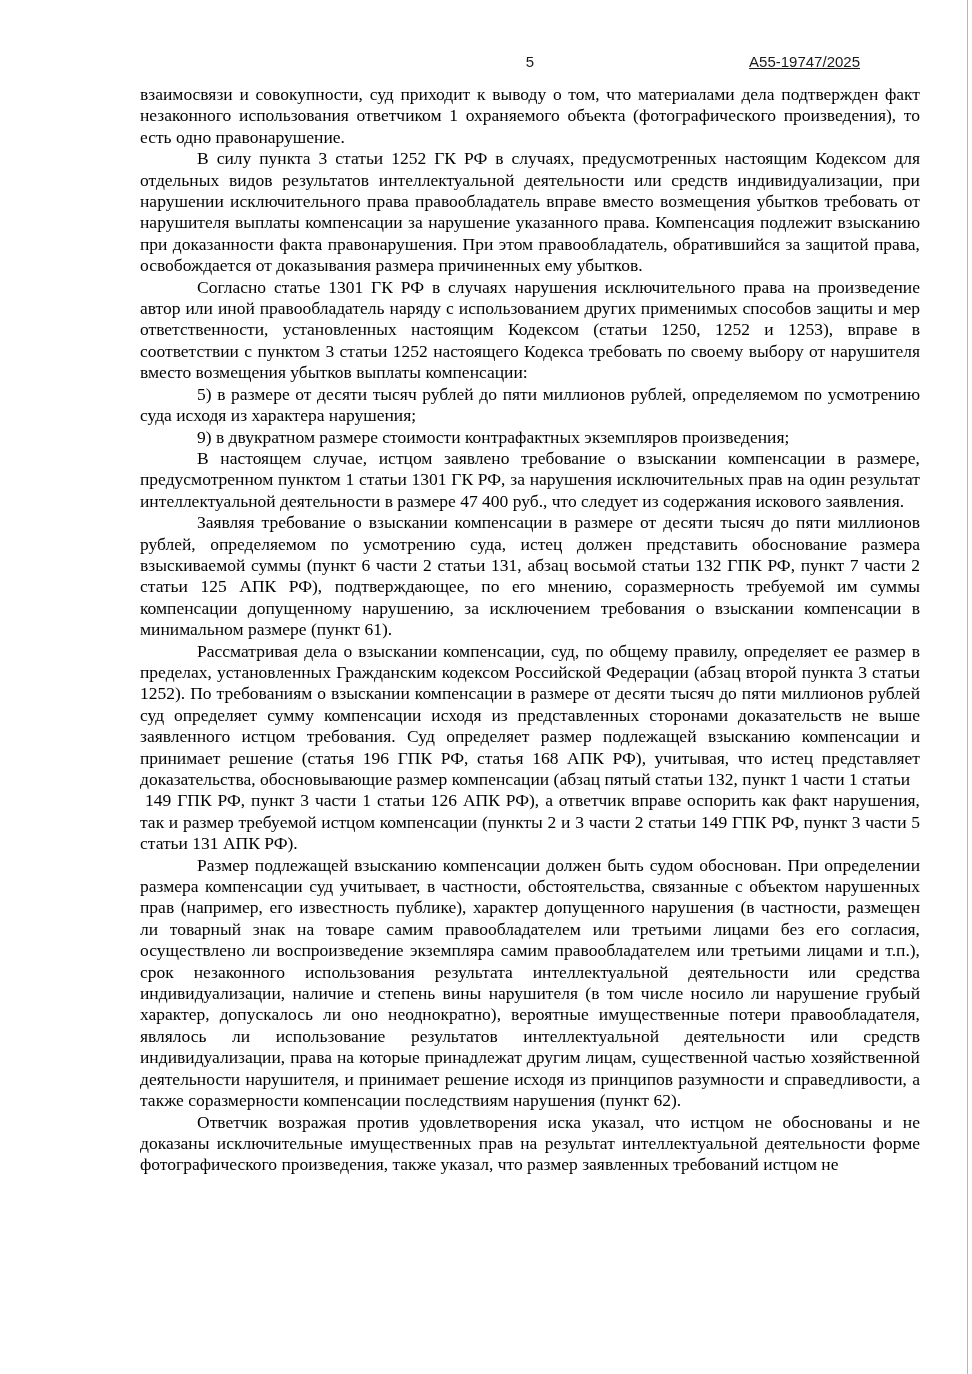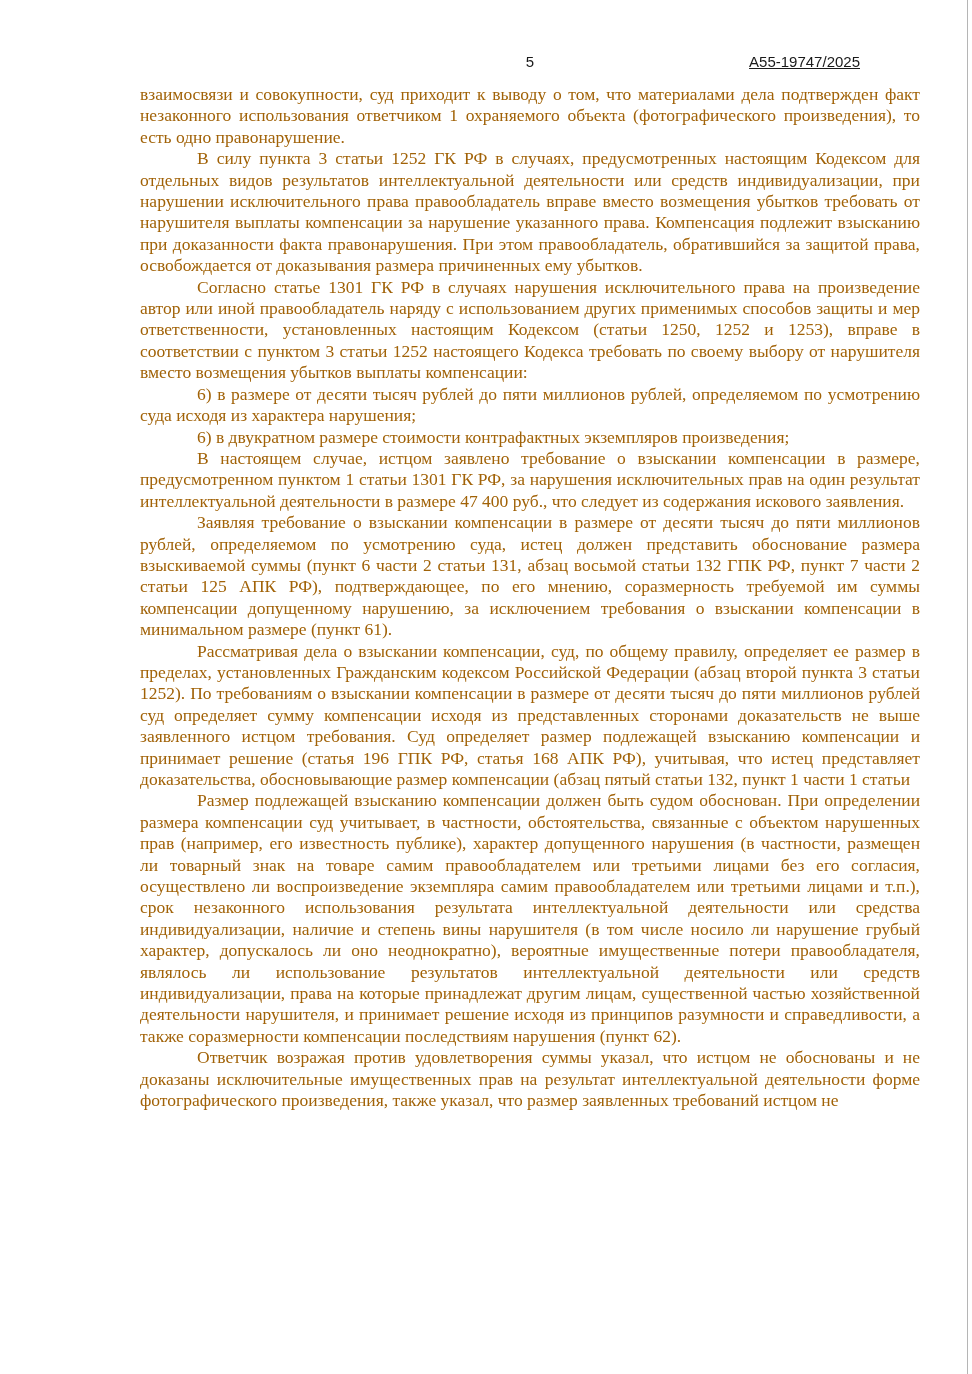--- a/index.html
+++ b/index.html
@@ -66,27 +66,28 @@
 </style>
 </head>
 <body>
 
 <div class="page" style="background: rgb(255, 255, 255);">
   <header class="page-header">
     <div class="page-number">5</div>
     <div class="case-number">А55-19747/2025</div>
   </header>
 
-  <main class="body-text" id="paragraphs" style="color: #a16207;">
+  <main class="body-text" id="paragraphs" style="color: #000000;">
       <p class="para no-indent">взаимосвязи и совокупности, суд приходит к выводу о том, что материалами дела подтвержден факт незаконного использования ответчиком 1 охраняемого объекта (фотографического произведения), то есть одно правонарушение.</p>
       <p class="para indent">В силу пункта 3 статьи 1252 ГК РФ в случаях, предусмотренных настоящим Кодексом для отдельных видов результатов интеллектуальной деятельности или средств индивидуализации, при нарушении исключительного права правообладатель вправе вместо возмещения убытков требовать от нарушителя выплаты компенсации за нарушение указанного права. Компенсация подлежит взысканию при доказанности факта правонарушения. При этом правообладатель, обратившийся за защитой права, освобождается от доказывания размера причиненных ему убытков.</p>
       <p class="para indent">Согласно статье 1301 ГК РФ в случаях нарушения исключительного права на произведение автор или иной правообладатель наряду с использованием других применимых способов защиты и мер ответственности, установленных настоящим Кодексом (статьи 1250, 1252 и 1253), вправе в соответствии с пунктом 3 статьи 1252 настоящего Кодекса требовать по своему выбору от нарушителя вместо возмещения убытков выплаты компенсации:</p>
-      <p class="para indent">6) в размере от десяти тысяч рублей до пяти миллионов рублей, определяемом по усмотрению суда исходя из характера нарушения;</p>
-      <p class="para indent">6) в двукратном размере стоимости контрафактных экземпляров произведения;</p>
+      <p class="para indent">5) в размере от десяти тысяч рублей до пяти миллионов рублей, определяемом по усмотрению суда исходя из характера нарушения;</p>
+      <p class="para indent">9) в двукратном размере стоимости контрафактных экземпляров произведения;</p>
       <p class="para indent">В настоящем случае, истцом заявлено требование о взыскании компенсации в размере, предусмотренном пунктом 1 статьи 1301 ГК РФ, за нарушения исключительных прав на один результат интеллектуальной деятельности в размере 47 400 руб., что следует из содержания искового заявления.</p>
       <p class="para indent">Заявляя требование о взыскании компенсации в размере от десяти тысяч до пяти миллионов рублей, определяемом по усмотрению суда, истец должен представить обоснование размера взыскиваемой суммы (пункт 6 части 2 статьи 131, абзац восьмой статьи 132 ГПК РФ, пункт 7 части 2 статьи 125 АПК РФ), подтверждающее, по его мнению, соразмерность требуемой им суммы компенсации допущенному нарушению, за исключением требования о взыскании компенсации в минимальном размере (пункт 61).</p>
       <p class="para indent">Рассматривая дела о взыскании компенсации, суд, по общему правилу, определяет ее размер в пределах, установленных Гражданским кодексом Российской Федерации (абзац второй пункта 3 статьи 1252). По требованиям о взыскании компенсации в размере от десяти тысяч до пяти миллионов рублей суд определяет сумму компенсации исходя из представленных сторонами доказательств не выше заявленного истцом требования. Суд определяет размер подлежащей взысканию компенсации и принимает решение (статья 196 ГПК РФ, статья 168 АПК РФ), учитывая, что истец представляет доказательства, обосновывающие размер компенсации (абзац пятый статьи 132, пункт 1 части 1 статьи</p>
+      <p class="para space-indent">149 ГПК РФ, пункт 3 части 1 статьи 126 АПК РФ), а ответчик вправе оспорить как факт нарушения, так и размер требуемой истцом компенсации (пункты 2 и 3 части 2 статьи 149 ГПК РФ, пункт 3 части 5 статьи 131 АПК РФ).</p>
       <p class="para indent">Размер подлежащей взысканию компенсации должен быть судом обоснован. При определении размера компенсации суд учитывает, в частности, обстоятельства, связанные с объектом нарушенных прав (например, его известность публике), характер допущенного нарушения (в частности, размещен ли товарный знак на товаре самим правообладателем или третьими лицами без его согласия, осуществлено ли воспроизведение экземпляра самим правообладателем или третьими лицами и т.п.), срок незаконного использования результата интеллектуальной деятельности или средства индивидуализации, наличие и степень вины нарушителя (в том числе носило ли нарушение грубый характер, допускалось ли оно неоднократно), вероятные имущественные потери правообладателя, являлось ли использование результатов интеллектуальной деятельности или средств индивидуализации, права на которые принадлежат другим лицам, существенной частью хозяйственной деятельности нарушителя, и принимает решение исходя из принципов разумности и справедливости, а также соразмерности компенсации последствиям нарушения (пункт 62).</p>
-      <p class="para indent">Ответчик возражая против удовлетворения суммы указал, что истцом не обоснованы и не доказаны исключительные имущественных прав на результат интеллектуальной деятельности форме фотографического произведения, также указал, что размер заявленных требований истцом не</p>
+      <p class="para indent">Ответчик возражая против удовлетворения иска указал, что истцом не обоснованы и не доказаны исключительные имущественных прав на результат интеллектуальной деятельности форме фотографического произведения, также указал, что размер заявленных требований истцом не</p>
     </main>
 
   <div class="page-edge-line" style="background: rgb(181, 181, 181);"></div>
 </div>
 
 </body></html>

